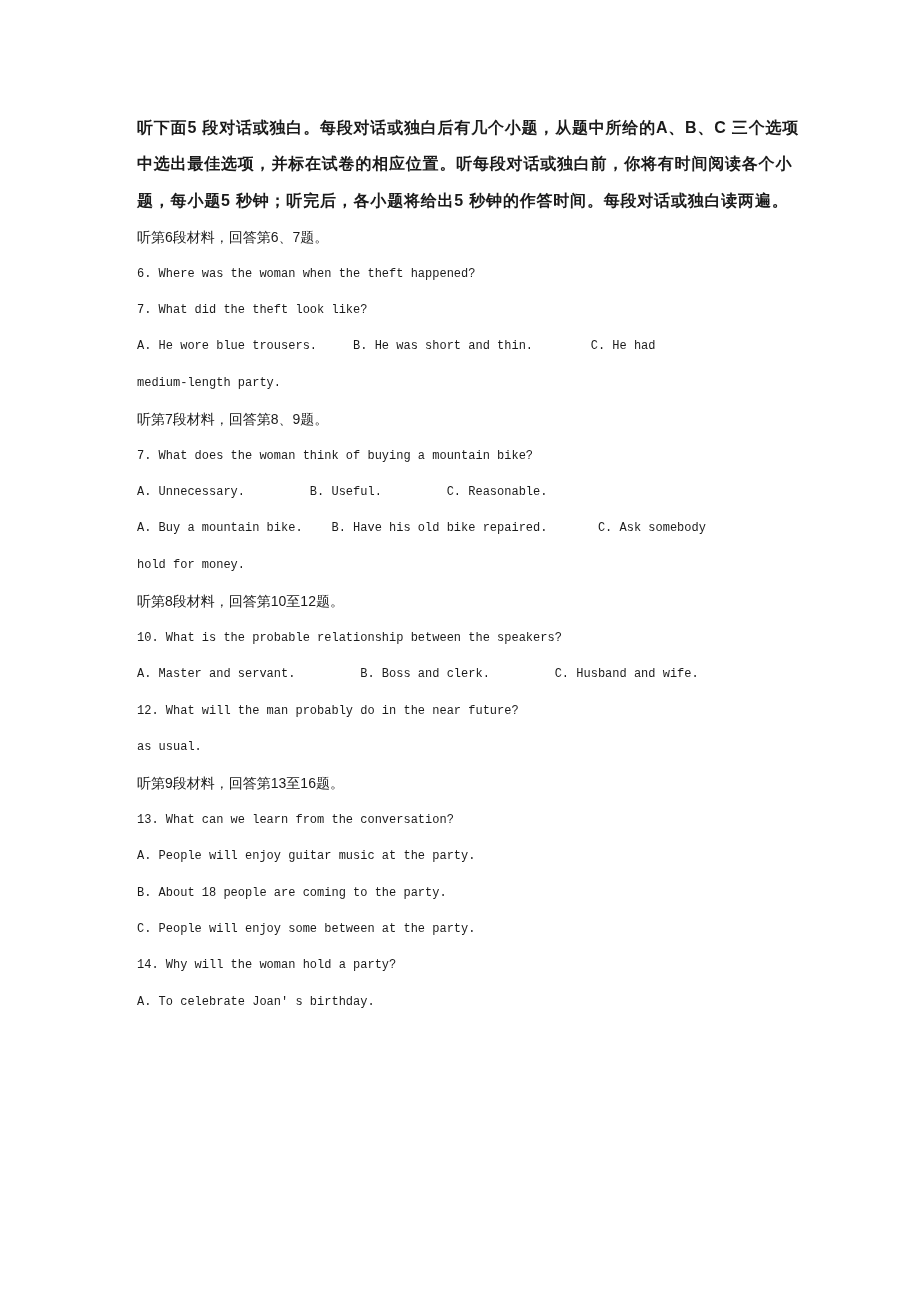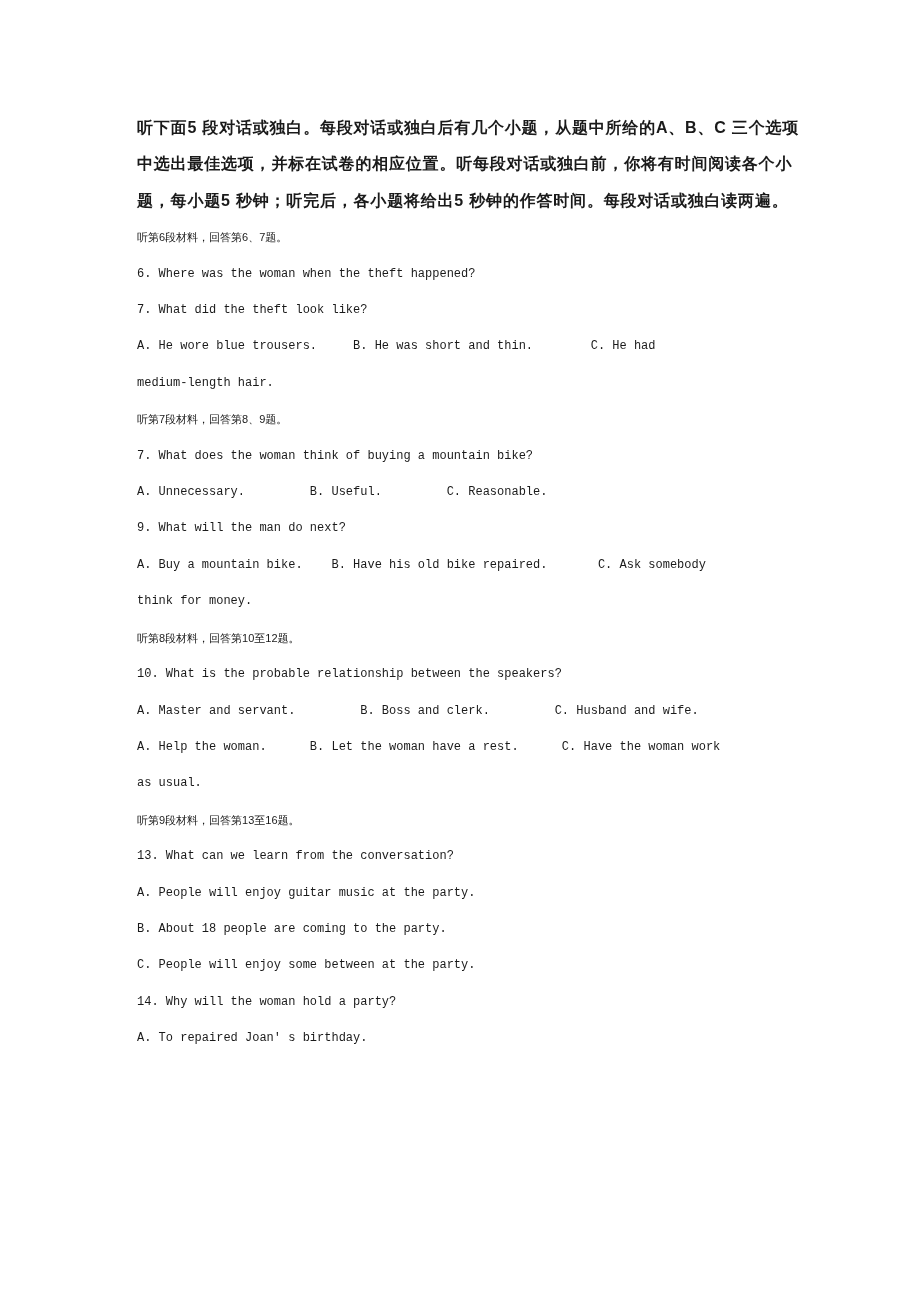--- a/index.html
+++ b/index.html
@@ -21,57 +21,56 @@
   }
   .line {
     font-family: "Liberation Mono", "DejaVu Sans Mono", monospace;
     font-size: 12px;
     line-height: 36.4px;
     white-space: pre;
     color: #1a1a1a;
   }
   .cn {
     font-family: "Liberation Sans", "DejaVu Sans", sans-serif;
-    font-size: 11px;
+    font-size: 14px;
   }
   .cn.bold {
     font-weight: 700;
     font-size: 16px;
     letter-spacing: 0.8px;
   }
 </style>
 </head>
 <body>
 
 <div class="page">
 
   <div class="line cn bold">听下面5 段对话或独白。每段对话或独白后有几个小题，从题中所给的A、B、C 三个选项</div>
   <div class="line cn bold">中选出最佳选项，并标在试卷的相应位置。听每段对话或独白前，你将有时间阅读各个小</div>
   <div class="line cn bold">题，每小题5 秒钟；听完后，各小题将给出5 秒钟的作答时间。每段对话或独白读两遍。</div>
 
   <div class="line cn">听第6段材料，回答第6、7题。</div>
   <div class="line">6. Where was the woman when the theft happened?</div>
   <div class="line">7. What did the theft look like?</div>
   <div class="line">A. He wore blue trousers.     B. He was short and thin.        C. He had</div>
-  <div class="line">medium-length hair.</div>
+  <div class="line">medium-length party.</div>
 
   <div class="line cn">听第7段材料，回答第8、9题。</div>
   <div class="line">7. What does the woman think of buying a mountain bike?</div>
   <div class="line">A. Unnecessary.         B. Useful.         C. Reasonable.</div>
-  <div class="line">9. What will the man do next?</div>
   <div class="line">A. Buy a mountain bike.    B. Have his old bike repaired.       C. Ask somebody</div>
-  <div class="line">think for money.</div>
+  <div class="line">hold for money.</div>
 
   <div class="line cn">听第8段材料，回答第10至12题。</div>
   <div class="line">10. What is the probable relationship between the speakers?</div>
   <div class="line">A. Master and servant.         B. Boss and clerk.         C. Husband and wife.</div>
-  <div class="line">A. Help the woman.      B. Let the woman have a rest.      C. Have the woman work</div>
+  <div class="line">12. What will the man probably do in the near future?</div>
   <div class="line">as usual.</div>
 
   <div class="line cn">听第9段材料，回答第13至16题。</div>
   <div class="line">13. What can we learn from the conversation?</div>
   <div class="line">A. People will enjoy guitar music at the party.</div>
   <div class="line">B. About 18 people are coming to the party.</div>
   <div class="line">C. People will enjoy some between at the party.</div>
   <div class="line">14. Why will the woman hold a party?</div>
-  <div class="line">A. To repaired Joan' s birthday.</div>
+  <div class="line">A. To celebrate Joan' s birthday.</div>
 
 </div>
 
 </body></html>

